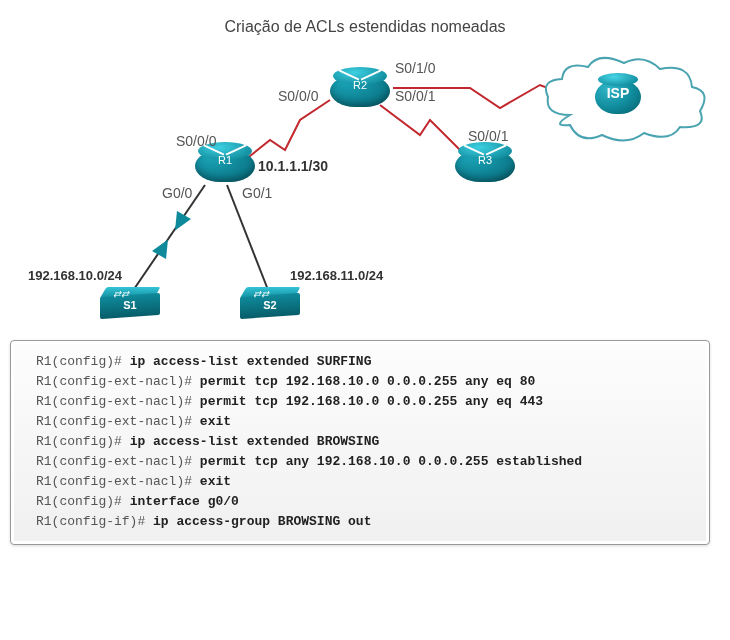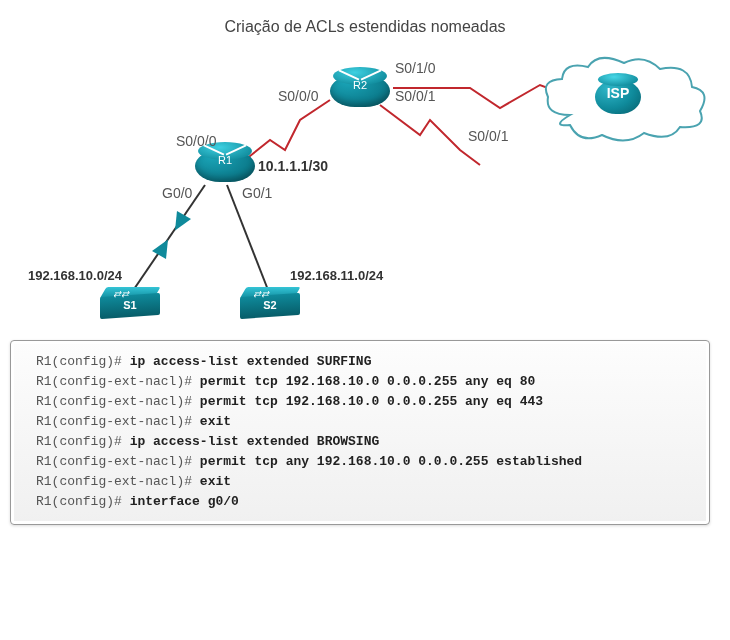--- a/index.html
+++ b/index.html
@@ -194,20 +194,26 @@
     <div class="name">R2</div>
   </div>
 
   <div class="router" style="left:195px; top:150px">
     <div class="body"></div>
       <div class="top"></div>
       <div class="arrows"></div>
     <div class="name">R1</div>
   </div>
 
+  <div class="router" style="left:455px; top:150px">
+    <div class="body"></div>
+      <div class="top"></div>
+      <div class="arrows"></div>
+    <div class="name">R3</div>
+  </div>
 
   <div class="cloud" style="left:540px; top:55px">
     <svg width="170" height="90" viewBox="0 0 170 90">
       <path d="M30 60 Q5 60 8 42 Q0 25 22 24 Q24 6 48 12 Q58 -4 84 8 Q104 -2 120 14 Q150 8 152 32 Q172 36 160 56 Q168 74 140 72 Q130 88 104 78 Q86 92 62 80 Q40 90 30 70 Q10 72 30 60 Z" fill="#fff" stroke="#4aa3b0" stroke-width="2"></path>
     </svg>
   </div>
   <div class="isp-node" style="left:595px; top:80px">
     <div class="top"></div>
     <div class="txt">ISP</div>
   </div>
@@ -243,15 +249,16 @@
 
   <div class="terminal">
     <div class="line"><span>R1(config)# </span><span class="cmd">ip access-list extended SURFING</span></div>
     <div class="line"><span>R1(config-ext-nacl)# </span><span class="cmd">permit tcp 192.168.10.0 0.0.0.255 any eq 80</span></div>
     <div class="line"><span>R1(config-ext-nacl)# </span><span class="cmd">permit tcp 192.168.10.0 0.0.0.255 any eq 443</span></div>
     <div class="line"><span>R1(config-ext-nacl)# </span><span class="cmd">exit</span></div>
     <div class="line"><span>R1(config)# </span><span class="cmd">ip access-list extended BROWSING</span></div>
     <div class="line"><span>R1(config-ext-nacl)# </span><span class="cmd">permit tcp any 192.168.10.0 0.0.0.255 established</span></div>
     <div class="line"><span>R1(config-ext-nacl)# </span><span class="cmd">exit</span></div>
     <div class="line"><span>R1(config)# </span><span class="cmd">interface g0/0</span></div>
+    <div class="line"><span>R1(config-if)# </span><span class="cmd">ip access-group BROWSING out</span></div>
   </div>
 
 </div>
 
 </body></html>

